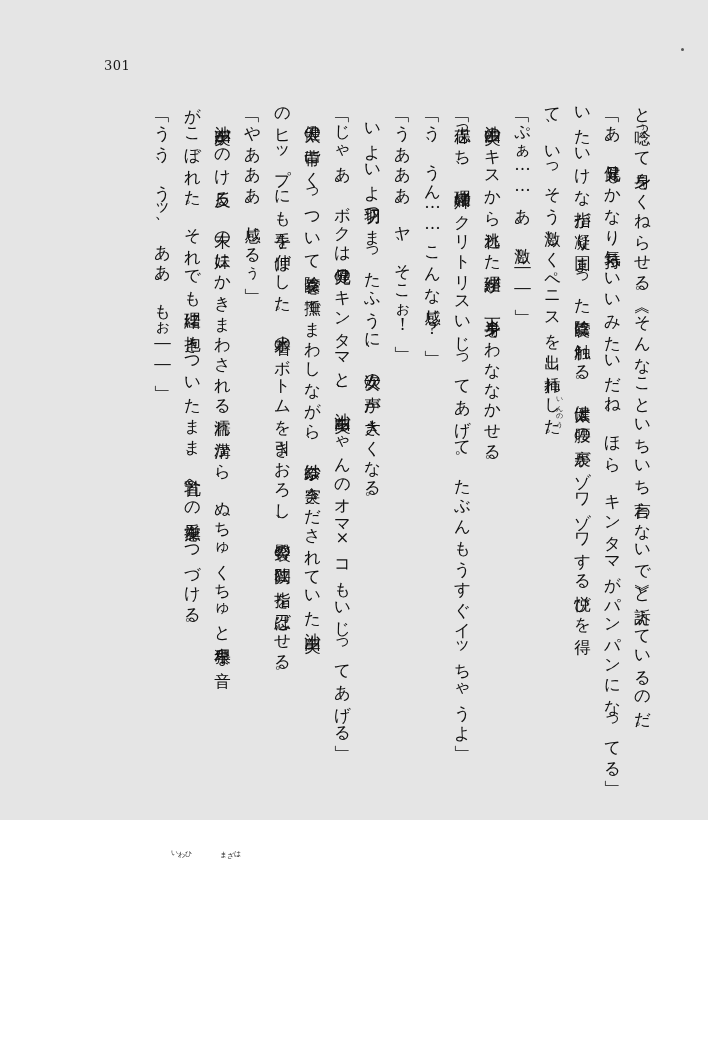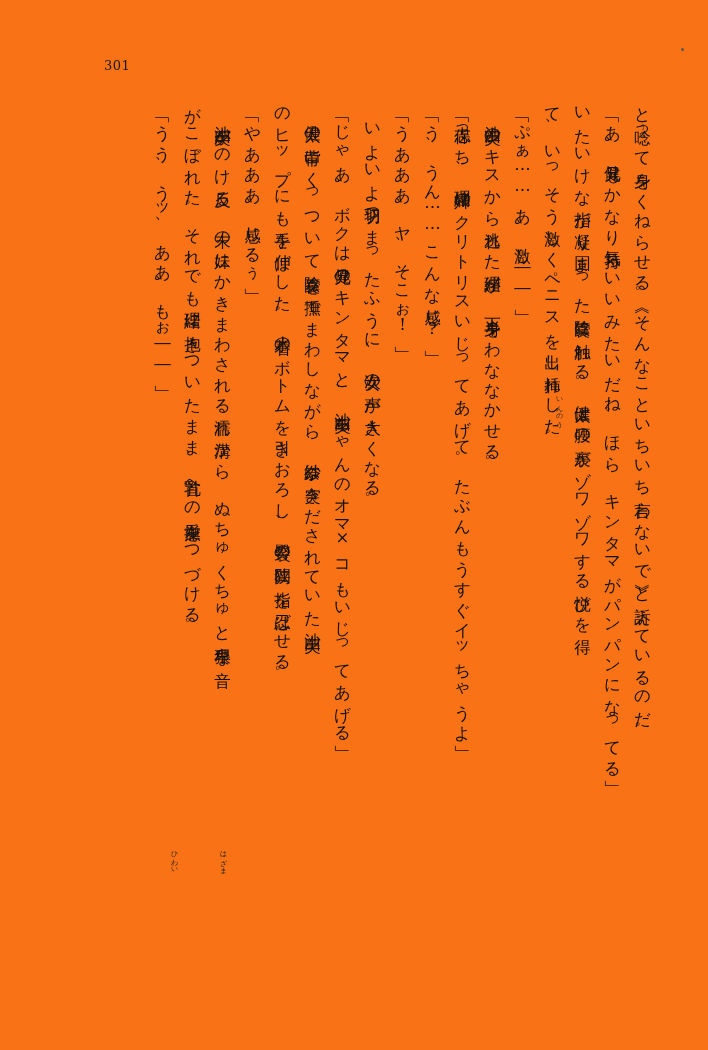--- a/index.html
+++ b/index.html
@@ -12,22 +12,22 @@
     background: #ffffff;
     font-family: "DejaVu Serif", "Liberation Serif", serif;
     color: #111111;
     overflow: hidden;
     position: relative;
   }
   #page {
     position: absolute;
     left: 0; top: 0;
     width: 708px;
-    height: 1050px;
-    background: #f97316;
+    height: 820px;
+    background: #e5e5e5;
   }
   
   #page-number {
     position: absolute;
     left: 104px;
     top: 58px;
     font-size: 13px;
     letter-spacing: 0.5px;
     color: #1a1a1a;
     font-family: "DejaVu Serif", "Liberation Serif", serif;

